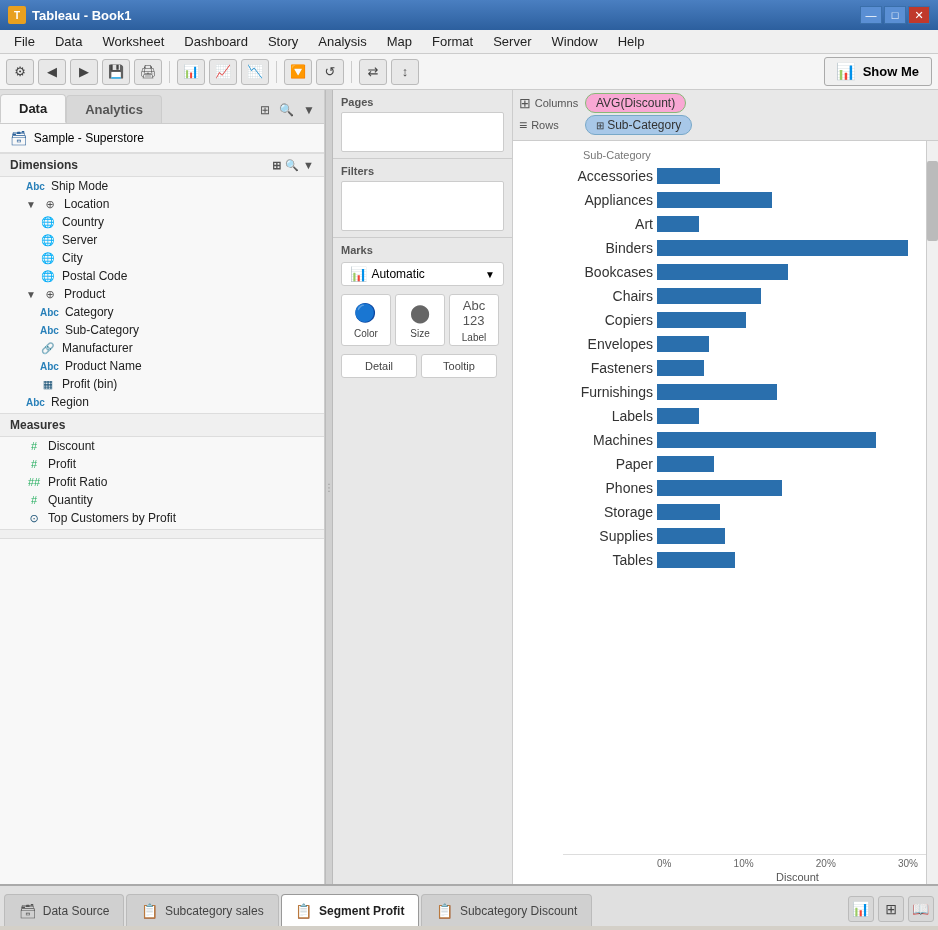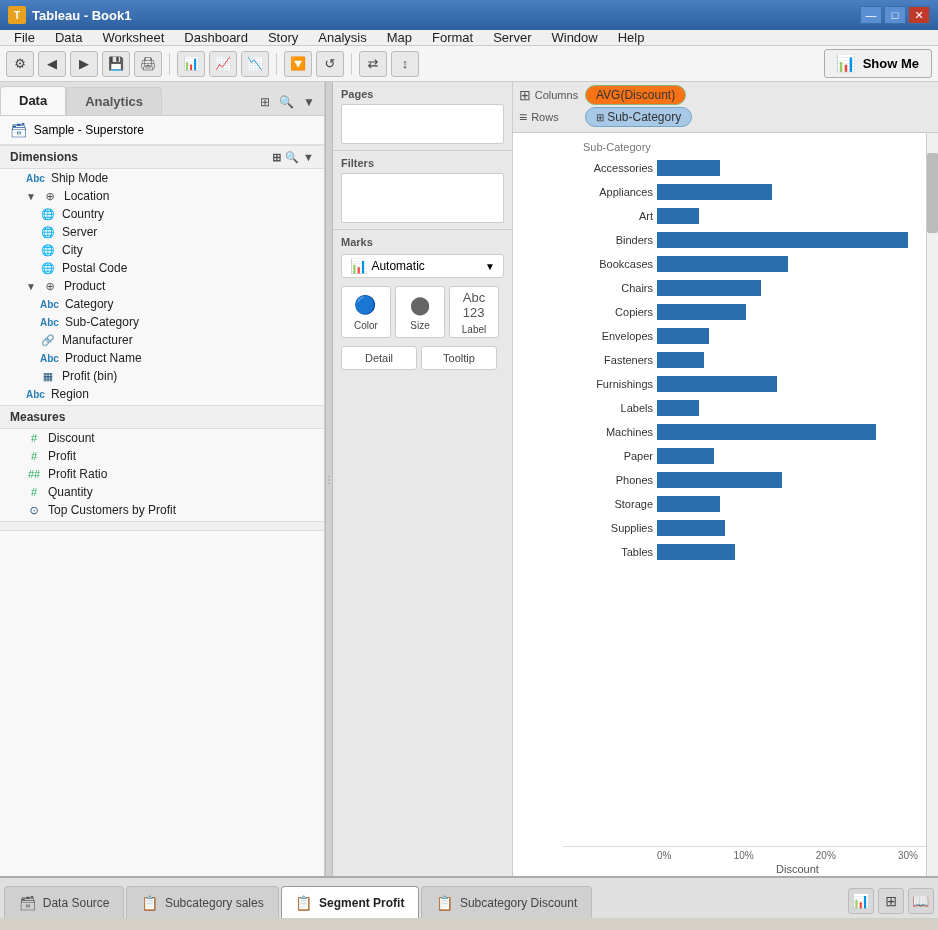--- a/index.html
+++ b/index.html
@@ -18,21 +18,21 @@
     .title-bar-left { display: flex; align-items: center; gap: 6px; font-size: 13px; font-weight: bold; }
     .title-bar-icon { width: 18px; height: 18px; background: #e8a020; border-radius: 2px; display: flex; align-items: center; justify-content: center; font-size: 10px; color: white; font-weight: bold; }
     .title-bar-controls { display: flex; gap: 2px; }
     .title-btn { width: 22px; height: 18px; background: #5a8fd4; border: 1px solid #3a6faa; color: white; font-size: 11px; cursor: pointer; display: flex; align-items: center; justify-content: center; }
     .title-btn.close { background: #c0392b; }
 
     
     .menu-bar {
       background: #f0f0f0;
       border-bottom: 1px solid #ccc;
-      height: 16px;
+      height: 24px;
       display: flex;
       align-items: center;
       padding: 0 4px;
     }
     .menu-item {
       padding: 4px 10px;
       cursor: pointer;
       font-size: 13px;
       color: #222;
     }
@@ -313,21 +313,21 @@
     }
     .shelf-row-label {
       font-size: 11px;
       color: #555;
       width: 60px;
       display: flex;
       align-items: center;
       gap: 4px;
     }
     .shelf-pill {
-      background: #f97316;
+      background: #f9a8d4;
       border: 1px solid #88b878;
       border-radius: 10px;
       padding: 2px 10px;
       font-size: 12px;
       cursor: pointer;
       color: #333;
     }
     .shelf-pill.blue {
       background: #a8c8e8;
       border-color: #78a8c8;
@@ -363,21 +363,21 @@
     .bar-chart::-webkit-scrollbar-thumb { background: #bbb; border-radius: 2px; }
 
     .bar-row {
       display: flex;
       align-items: center;
       gap: 4px;
       height: 22px;
     }
     .bar-label {
       text-align: right;
-      font-size: 11px;
+      font-size: 14px;
       color: #333;
       min-width: 90px;
     }
     .bar-container {
       flex: 1;
       height: 16px;
       display: flex;
       align-items: center;
     }
     .bar {

